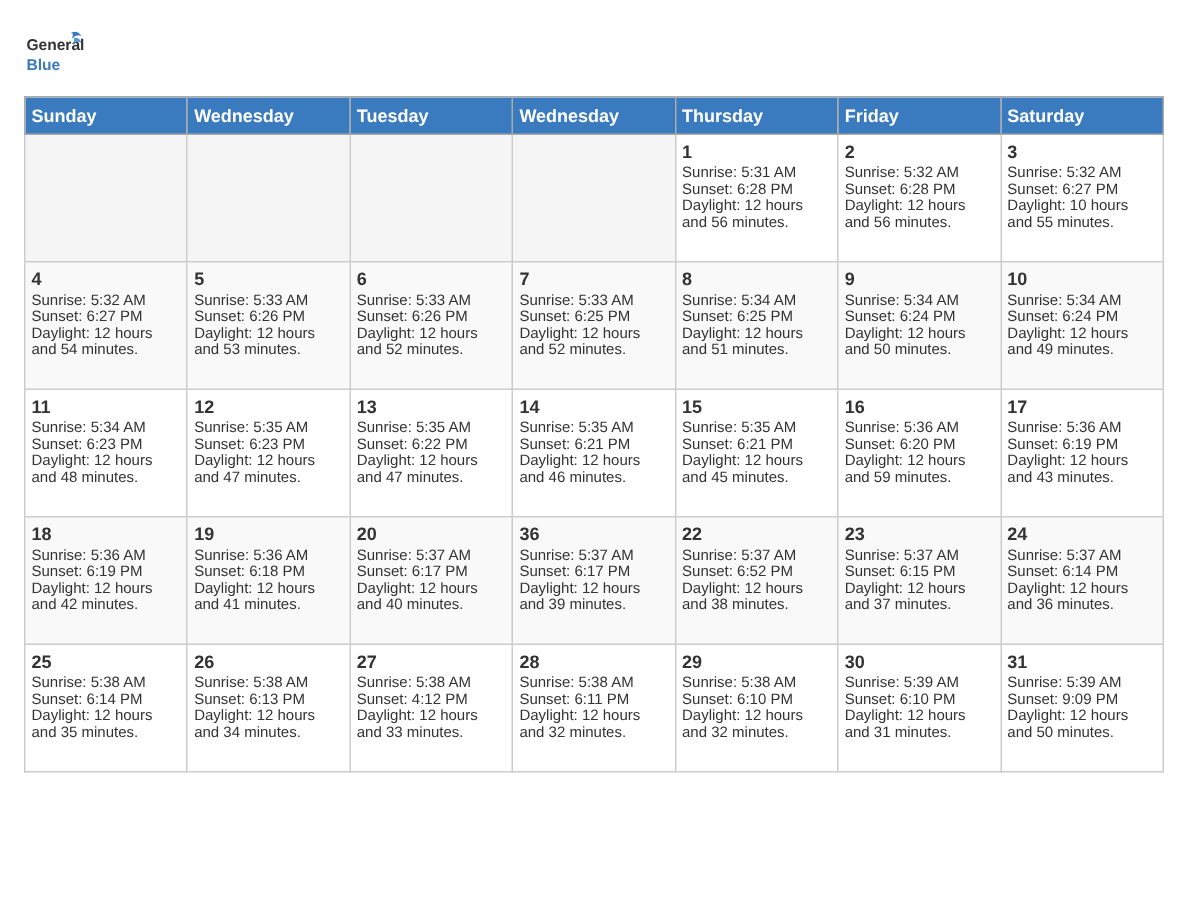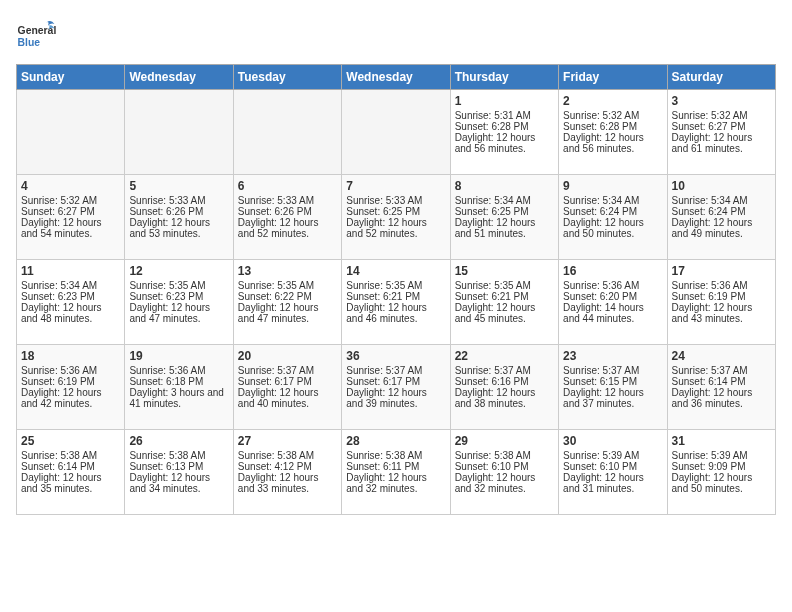--- a/index.html
+++ b/index.html
@@ -119,21 +119,21 @@
         <td>
           <span class="day-num">2</span>
           <div>Sunrise: 5:32 AM</div>
           <div>Sunset: 6:28 PM</div>
           <div>Daylight: 12 hours and 56 minutes.</div>
         </td>
         <td>
           <span class="day-num">3</span>
           <div>Sunrise: 5:32 AM</div>
           <div>Sunset: 6:27 PM</div>
-          <div>Daylight: 12 hours and 61 minutes.</div>
+          <div>Daylight: 10 hours and 55 minutes.</div>
         </td>
       </tr>
       <tr>
         <td>
           <span class="day-num">4</span>
           <div>Sunrise: 5:32 AM</div>
           <div>Sunset: 6:27 PM</div>
           <div>Daylight: 12 hours and 54 minutes.</div>
         </td>
         <td>
@@ -201,58 +201,58 @@
         <td>
           <span class="day-num">15</span>
           <div>Sunrise: 5:35 AM</div>
           <div>Sunset: 6:21 PM</div>
           <div>Daylight: 12 hours and 45 minutes.</div>
         </td>
         <td>
           <span class="day-num">16</span>
           <div>Sunrise: 5:36 AM</div>
           <div>Sunset: 6:20 PM</div>
-          <div>Daylight: 14 hours and 44 minutes.</div>
+          <div>Daylight: 12 hours and 59 minutes.</div>
         </td>
         <td>
           <span class="day-num">17</span>
           <div>Sunrise: 5:36 AM</div>
           <div>Sunset: 6:19 PM</div>
           <div>Daylight: 12 hours and 43 minutes.</div>
         </td>
       </tr>
       <tr>
         <td>
           <span class="day-num">18</span>
           <div>Sunrise: 5:36 AM</div>
           <div>Sunset: 6:19 PM</div>
           <div>Daylight: 12 hours and 42 minutes.</div>
         </td>
         <td>
           <span class="day-num">19</span>
           <div>Sunrise: 5:36 AM</div>
           <div>Sunset: 6:18 PM</div>
-          <div>Daylight: 3 hours and 41 minutes.</div>
+          <div>Daylight: 12 hours and 41 minutes.</div>
         </td>
         <td>
           <span class="day-num">20</span>
           <div>Sunrise: 5:37 AM</div>
           <div>Sunset: 6:17 PM</div>
           <div>Daylight: 12 hours and 40 minutes.</div>
         </td>
         <td>
           <span class="day-num">36</span>
           <div>Sunrise: 5:37 AM</div>
           <div>Sunset: 6:17 PM</div>
           <div>Daylight: 12 hours and 39 minutes.</div>
         </td>
         <td>
           <span class="day-num">22</span>
           <div>Sunrise: 5:37 AM</div>
-          <div>Sunset: 6:16 PM</div>
+          <div>Sunset: 6:52 PM</div>
           <div>Daylight: 12 hours and 38 minutes.</div>
         </td>
         <td>
           <span class="day-num">23</span>
           <div>Sunrise: 5:37 AM</div>
           <div>Sunset: 6:15 PM</div>
           <div>Daylight: 12 hours and 37 minutes.</div>
         </td>
         <td>
           <span class="day-num">24</span>

